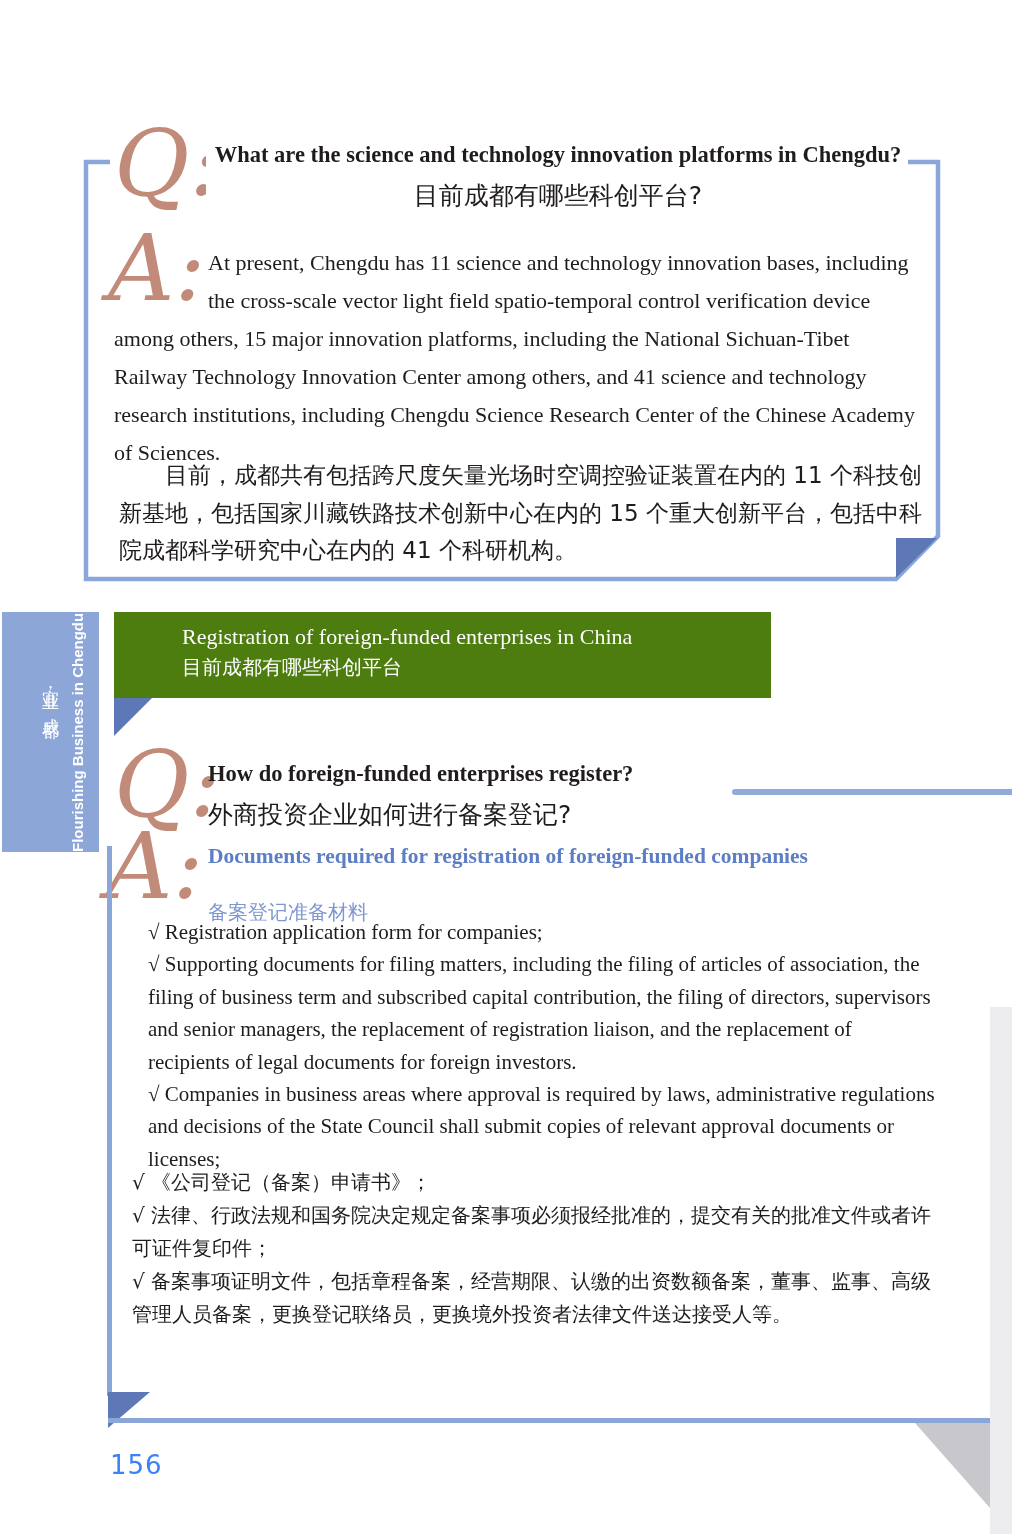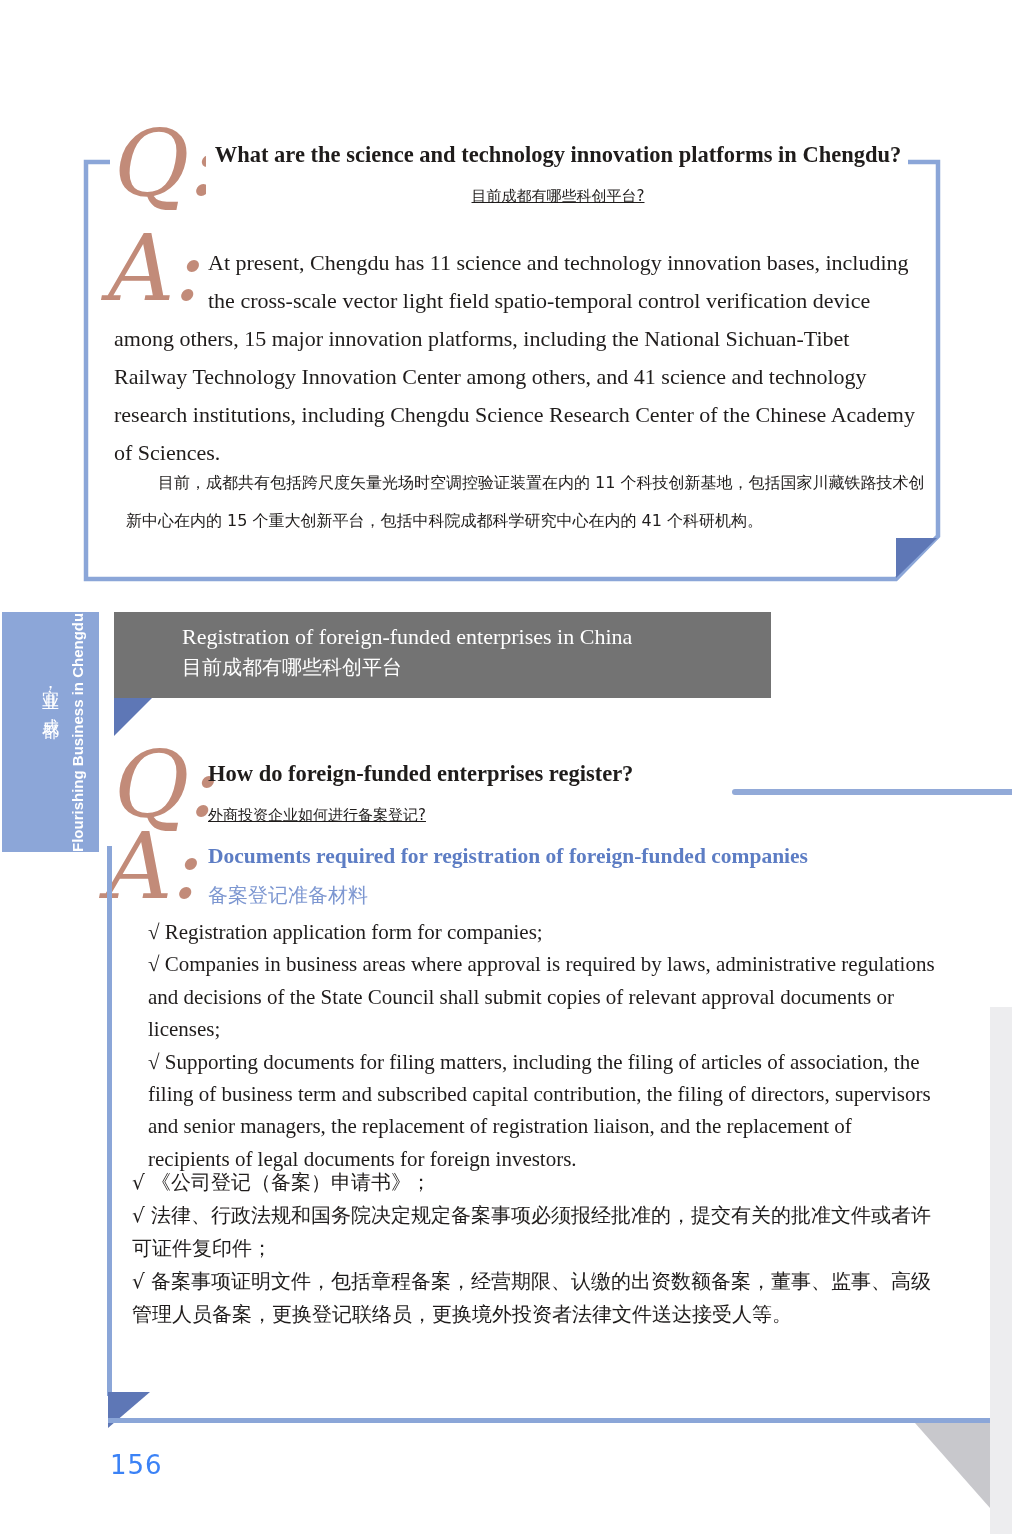--- a/index.html
+++ b/index.html
@@ -25,64 +25,64 @@
   .q1{left:110px;top:121px;width:100px;text-align:left;padding-left:4px;}
   .a1{left:104px;top:226px;width:100px;background:transparent;padding-left:4px;}
   .q2{left:110px;top:742px;width:100px;background:transparent;padding-left:4px;}
   .a2{left:102px;top:824px;width:104px;background:transparent;padding-left:4px;}
 
   .question-block{
     position:absolute;left:206px;top:138px;width:700px;
     background:#ffffff;padding:0 0 2px 2px;text-align:center;
   }
   .q-en{margin:0;font-weight:bold;font-size:22.5px;line-height:34px;}
-  .q-zh{margin:10px 0 0 0;font-family:"DejaVu Sans",sans-serif;font-size:15px;line-height:28px;text-decoration:underline;}
+  .q-zh{margin:10px 0 0 0;font-family:"DejaVu Sans",sans-serif;font-size:25px;line-height:28px;}
 
   .answer1-block{position:absolute;left:114px;top:244px;width:812px;}
   .float-spacer{float:left;width:94px;height:72px;}
   .ans-en{margin:0;font-size:22px;line-height:38px;}
   .ans1-zh{
-    position:absolute;left:114px;top:452px;width:812px;margin:12px;
-    font-family:"DejaVu Sans",sans-serif;font-size:16px;line-height:37.5px;
+    position:absolute;left:114px;top:452px;width:812px;margin:5px;
+    font-family:"DejaVu Sans",sans-serif;font-size:23px;line-height:37.5px;
     text-indent:2em;
   }
 
   
   .sidebar-box{position:absolute;left:2px;top:612px;width:97px;height:240px;background:#8ca6d8;}
   .sidebar-zh{
     position:absolute;left:40px;top:676px;height:150px;
     writing-mode:vertical-rl;text-orientation:upright;
     font-family:"DejaVu Sans",sans-serif;font-size:17px;letter-spacing:4px;color:#ffffff;
   }
   .sidebar-en{
     position:absolute;left:62px;top:612px;height:240px;width:30px;
     writing-mode:vertical-rl;transform:rotate(180deg);
     display:flex;align-items:center;justify-content:center;
     font-family:"Liberation Sans",sans-serif;font-weight:700;font-size:15px;color:#ffffff;
     white-space:nowrap;
   }
 
   
-  .banner{position:absolute;left:114px;top:612px;width:657px;height:86px;background:#737373;}
+  .banner{position:absolute;left:114px;top:612px;width:657px;height:86px;background:#4d7c0f;}
   .banner-en{margin:10px 0 0 68px;color:#ffffff;font-size:22px;line-height:30px;font-family:"Liberation Serif",serif;}
   .banner-zh{margin:2px 0 0 68px;color:#ffffff;font-size:20px;line-height:26px;font-family:"DejaVu Sans",sans-serif;}
   .banner-fold{
     position:absolute;left:114px;top:698px;width:38px;height:38px;
     background:#5e77b6;clip-path:polygon(0 0,100% 0,0 100%);
   }
 
   
   .question2-block{position:absolute;left:208px;top:757px;width:640px;}
   .accent-line{
     position:absolute;left:732px;top:789px;width:280px;height:6px;
     background:#92aad8;border-radius:3px 0 0 3px;
   }
   .heading-block{position:absolute;left:208px;top:841px;width:740px;}
   .h-en{margin:0;font-weight:bold;font-size:21.5px;line-height:30px;color:#5d7dc4;}
-  .h-zh{margin:11px 0 0 0;font-family:"DejaVu Sans",sans-serif;font-size:20px;color:#7d97d1;}
+  .h-zh{margin:28px 0 0 0;font-family:"DejaVu Sans",sans-serif;font-size:20px;color:#7d97d1;}
 
   .left-rule{position:absolute;left:107px;top:846px;width:5px;height:550px;background:#8ba6d8;}
 
   .checklist-en{position:absolute;left:148px;top:916px;width:788px;}
   .checklist-en p{margin:0;font-size:21px;line-height:32.4px;}
   .checklist-zh{position:absolute;left:132px;top:1166px;width:800px;}
   .checklist-zh p{margin:0;font-family:"DejaVu Sans",sans-serif;font-size:20px;line-height:33px;}
 
   .bottom-fold{
     position:absolute;left:108px;top:1392px;width:42px;height:36px;
@@ -144,22 +144,22 @@
   <div class="qa-letter a2">A:</div>
   <div class="heading-block">
     <p class="h-en">Documents required for registration of foreign-funded companies</p>
     <p class="h-zh">备案登记准备材料</p>
   </div>
 
   <div class="left-rule"></div>
 
   <div class="checklist-en">
     <p>√ Registration application form for companies;</p>
+    <p>√ Supporting documents for filing matters, including the filing of articles of association, the filing of business term and subscribed capital contribution, the filing of directors, supervisors and senior managers, the replacement of registration liaison, and the replacement of recipients of legal documents for foreign investors.</p>
     <p>√ Companies in business areas where approval is required by laws, administrative regulations and decisions of the State Council shall submit copies of relevant approval documents or licenses;</p>
-    <p>√ Supporting documents for filing matters, including the filing of articles of association, the filing of business term and subscribed capital contribution, the filing of directors, supervisors and senior managers, the replacement of registration liaison, and the replacement of recipients of legal documents for foreign investors.</p>
   </div>
 
   <div class="checklist-zh">
     <p>√ 《公司登记（备案）申请书》；</p>
     <p>√ 法律、行政法规和国务院决定规定备案事项必须报经批准的，提交有关的批准文件或者许可证件复印件；</p>
     <p>√ 备案事项证明文件，包括章程备案，经营期限、认缴的出资数额备案，董事、监事、高级管理人员备案，更换登记联络员，更换境外投资者法律文件送达接受人等。</p>
   </div>
 
   <div class="bottom-fold"></div>
   <div class="bottom-line"></div>

